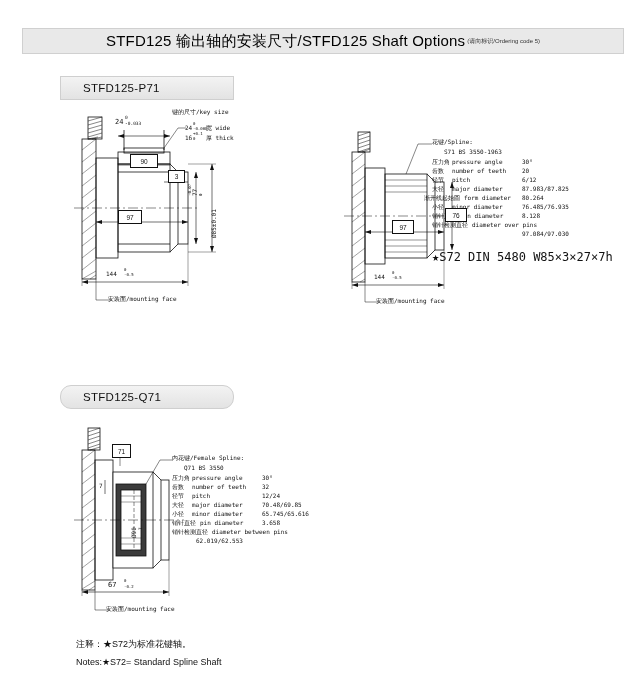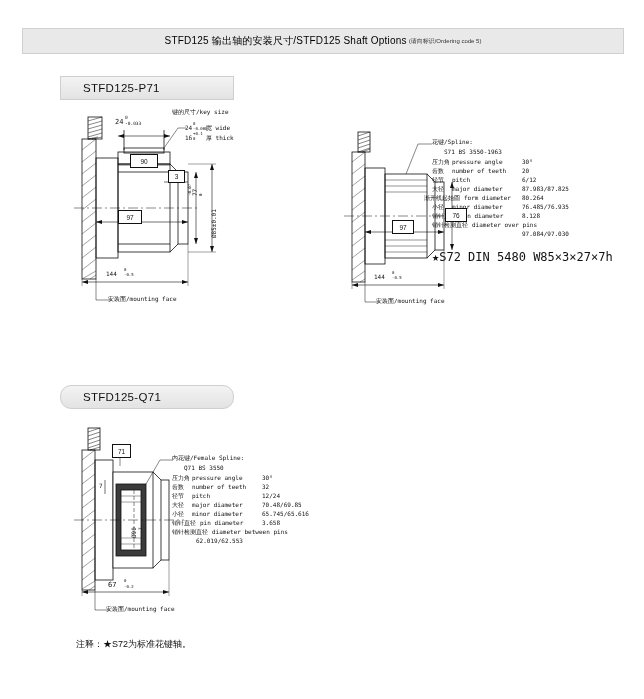--- a/index.html
+++ b/index.html
@@ -13,21 +13,21 @@
   }
   .page{position:relative;width:644px;height:699px;}
 
   
   .title-bar{
     position:absolute;left:22px;top:28px;width:600px;height:24px;
     background:#e9e9e9;
     border:1px solid #d0d0d0;
     display:flex;align-items:center;justify-content:center;
   }
-  .title-bar .t-main{font-size:10px;color:#000;letter-spacing:.2px;}
+  .title-bar .t-main{font-size:15px;color:#000;letter-spacing:.2px;}
   .title-bar .t-sub{font-size:6px;color:#333;margin-left:2px;}
 
   
   .panel-head{
     position:absolute;height:22px;
     background:linear-gradient(to bottom,#f3f3f3 0%,#e3e3e3 100%);
     border:1px solid #cfcfcf;
     display:flex;align-items:center;
   }
   .panel-head span{
@@ -399,14 +399,17 @@
     <div class="lbl-mono" style="left:48px;top:161px;font-size:7px;">67</div>
     <div class="lbl-mono" style="left:64px;top:158px;font-size:4px;">0</div>
     <div class="lbl-mono" style="left:64px;top:164px;font-size:4px;">-0.2</div>
 
     <div class="lbl-mono" style="left:46px;top:185px;">安装面/mounting face</div>
   </div>
 
   <div class="notes" id="note-cn">
     <div>注释：★S72为标准花键轴。</div>
   </div>
+  <div class="notes" id="note-en">
+    <div>Notes:★S72= Standard Spline Shaft</div>
+  </div>
 
 </div>
 
 </body></html>

